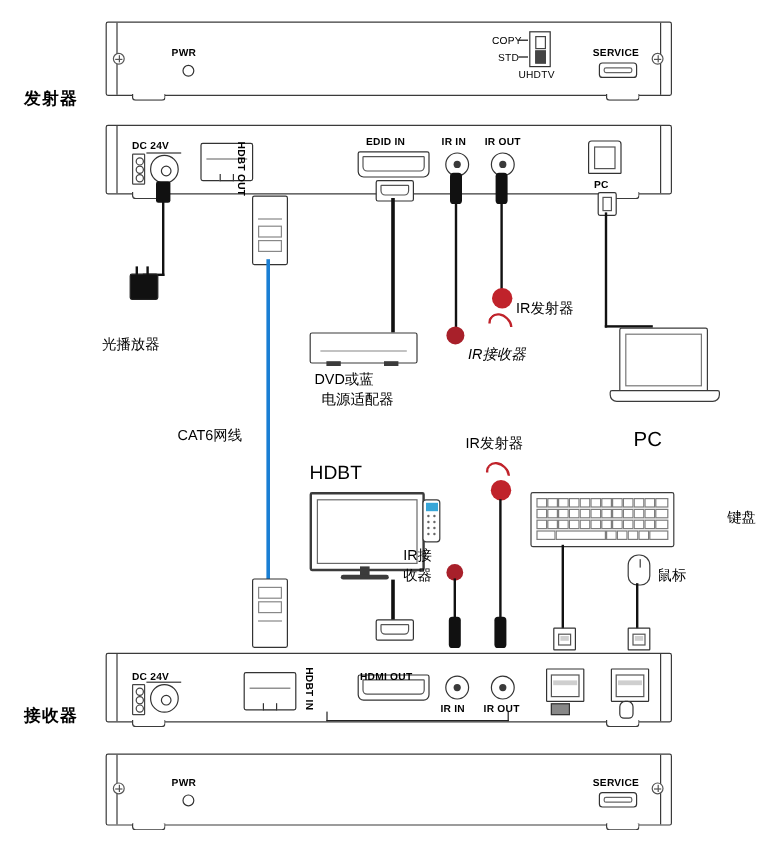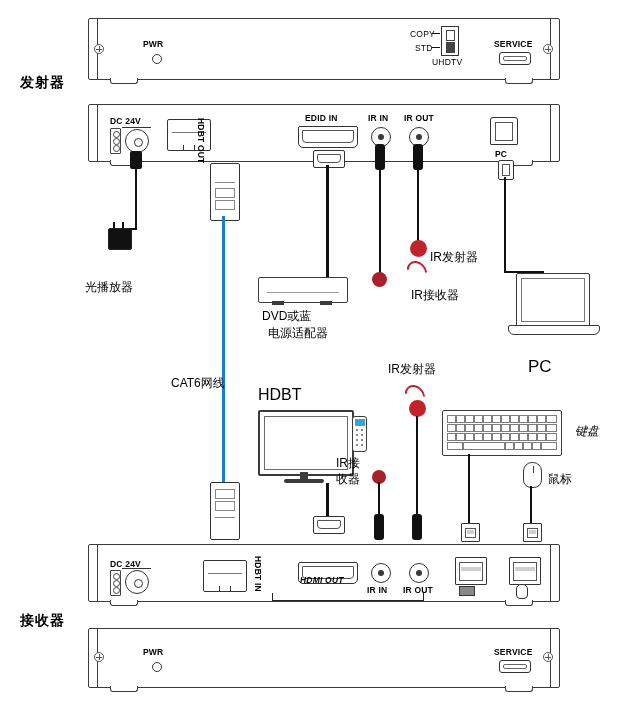--- a/index.html
+++ b/index.html
@@ -176,39 +176,39 @@
     <div style="position:absolute;left:4px;right:4px;top:4px;height:14px;border-bottom:1px solid #888;"></div>
     <div style="position:absolute;left:4px;right:4px;top:24px;height:8px;border:1px solid #888;"></div>
     <div style="position:absolute;left:4px;right:4px;top:36px;height:8px;border:1px solid #888;"></div>
   </div>
   <div class="bluewire" style="left:222px;top:216px;height:268px;"></div>
   <div class="rj45" style="left:210px;top:482px;width:28px;height:56px;border-radius:2px;">
     <div style="position:absolute;left:4px;right:4px;top:6px;height:8px;border:1px solid #888;"></div>
     <div style="position:absolute;left:4px;right:4px;top:18px;height:8px;border:1px solid #888;"></div>
     <div style="position:absolute;left:4px;right:4px;top:34px;height:14px;border-top:1px solid #888;"></div>
   </div>
-  <div class="cnlbl" style="left:148px;top:376px;margin-left:23px;">CAT6网线</div>
+  <div class="cnlbl" style="left:148px;top:356px;">CAT6网线</div>
 
   <div class="hdmi" style="left:313px;top:150px;width:30px;height:16px;border-radius:2px;">
     <div class="inner"></div>
   </div>
   <div class="wire" style="left:326px;top:165px;width:3px;height:112px;"></div>
 
   <div class="dvd" style="left:258px;top:277px;width:88px;height:24px;">
     <div style="position:absolute;left:8px;right:8px;top:14px;height:1px;background:#9a9a9a;"></div>
   </div>
   <div class="wire" style="left:272px;top:301px;width:12px;height:4px;background:#3b3b3b;"></div>
   <div class="wire" style="left:320px;top:301px;width:12px;height:4px;background:#3b3b3b;"></div>
   <div class="cnlbl" style="left:262px;top:309px;">DVD或蓝</div>
   <div class="cnlbl" style="left:268px;top:326px;">电源适配器</div>
 
   <div class="plug" style="left:375px;top:144px;width:10px;height:26px;border-radius:3px;"></div>
   <div class="wire" style="left:379px;top:168px;width:2.4px;height:112px;"></div>
   <div class="irball dark" style="left:372px;top:272px;width:15px;height:15px;border-radius:50% 50% 50% 50%;"></div>
-  <div class="cnlbl" style="left:411px;top:288px;">IR接收器</div>
+  <div class="cnlbl" style="left:390px;top:288px;font-style:italic;">IR接收器</div>
 
   <div class="plug" style="left:413px;top:144px;width:10px;height:26px;border-radius:3px;"></div>
   <div class="wire" style="left:417px;top:168px;width:2.4px;height:78px;"></div>
   <div class="irball" style="left:410px;top:240px;width:17px;height:17px;"></div>
   <div class="wavearc" style="left:406px;top:262px;width:18px;height:14px;"></div>
   <div class="cnlbl" style="left:430px;top:250px;">IR发射器</div>
 
   <div class="plug" style="left:498px;top:160px;width:14px;height:18px;border-radius:2px;background:#fff;border:1.3px solid #333;"></div>
   <div style="position:absolute;left:502px;top:164px;width:6px;height:10px;border:1px solid #555;"></div>
   <div class="wire" style="left:504px;top:177px;width:2.4px;height:96px;"></div>
@@ -296,21 +296,21 @@
     <div class="key" style="left:103px;top:22px;width:9px;height:6px;"></div>
 
     <div class="key" style="left:4px;top:31px;width:14px;height:6px;"></div>
     <div class="key" style="left:20px;top:31px;width:40px;height:6px;"></div>
     <div class="key" style="left:62px;top:31px;width:7px;height:6px;"></div>
     <div class="key" style="left:71px;top:31px;width:7px;height:6px;"></div>
     <div class="key" style="left:80px;top:31px;width:7px;height:6px;"></div>
     <div class="key" style="left:89px;top:31px;width:7px;height:6px;"></div>
     <div class="key" style="left:98px;top:31px;width:14px;height:6px;"></div>
   </div>
-  <div class="cnlbl" style="left:575px;top:424px;font-style:italic;">键盘</div>
+  <div class="cnlbl" style="left:606px;top:424px;">键盘</div>
 
   <div class="wire" style="left:468px;top:454px;width:2.4px;height:74px;"></div>
   <div class="usbA" style="left:461px;top:523px;width:17px;height:17px;">
     <div class="inner"></div>
     <div class="bar"></div>
   </div>
 
   <div class="mouse" style="left:523px;top:462px;"></div>
   <div class="cnlbl" style="left:548px;top:472px;">鼠标</div>
   <div class="wire" style="left:530px;top:486px;width:2.4px;height:42px;"></div>
@@ -341,21 +341,21 @@
 
   <div class="rj45" style="left:203px;top:560px;width:42px;height:30px;">
     <div class="pins"></div>
     <div class="notch"></div>
   </div>
   <div class="lbl b" style="left:262px;top:556px;transform:rotate(90deg);transform-origin:left top;">HDBT IN</div>
 
   <div class="hdmi" style="left:298px;top:562px;width:58px;height:20px;">
     <div class="inner"></div>
   </div>
-  <div class="lbl b" style="left:300px;top:576px;font-style:italic;">HDMI OUT</div>
+  <div class="lbl b" style="left:300px;top:560px;">HDMI OUT</div>
 
   <div class="jack" style="left:371px;top:563px;width:18px;height:18px;">
       <div class="in"></div>
     </div>
   <div class="lbl b" style="left:367px;top:586px;">IR IN</div>
 
   <div class="jack" style="left:409px;top:563px;width:18px;height:18px;">
       <div class="in"></div>
     </div>
   <div class="lbl b" style="left:403px;top:586px;">IR OUT</div>
@@ -370,21 +370,21 @@
   </div>
   <div class="tinyicon" style="left:459px;top:586px;width:14px;height:8px;border:1px solid #333;background:#888;"></div>
   <div class="tinyicon" style="left:516px;top:584px;">
     <div style="width:10px;height:13px;border:1px solid #333;border-radius:5px 5px 4px 4px;background:#fff;"></div>
   </div>
 
   <div class="wire" style="left:272px;top:600px;width:152px;height:1.2px;background:#222;"></div>
   <div class="wire" style="left:272px;top:593px;width:1.2px;height:8px;background:#222;"></div>
   <div class="wire" style="left:423px;top:593px;width:1.2px;height:8px;background:#222;"></div>
 
-  <div class="sidename" style="left:20px;top:588px;margin-top:24px;">接收器</div>
+  <div class="sidename" style="left:20px;top:588px;">接收器</div>
 
   <div class="panel" style="left:88px;top:628px;width:470px;height:58px;">
     <div class="edge" style="left:0;"></div>
     <div class="edgeR"></div>
   </div>
   <div class="foot" style="left:110px;top:686px;width:26px;"></div>
   <div class="foot" style="left:505px;top:686px;width:26px;"></div>
 
   <div class="lbl b" style="left:143px;top:648px;">PWR</div>
   <div class="led" style="left:152px;top:662px;width:8px;height:8px;"></div>

